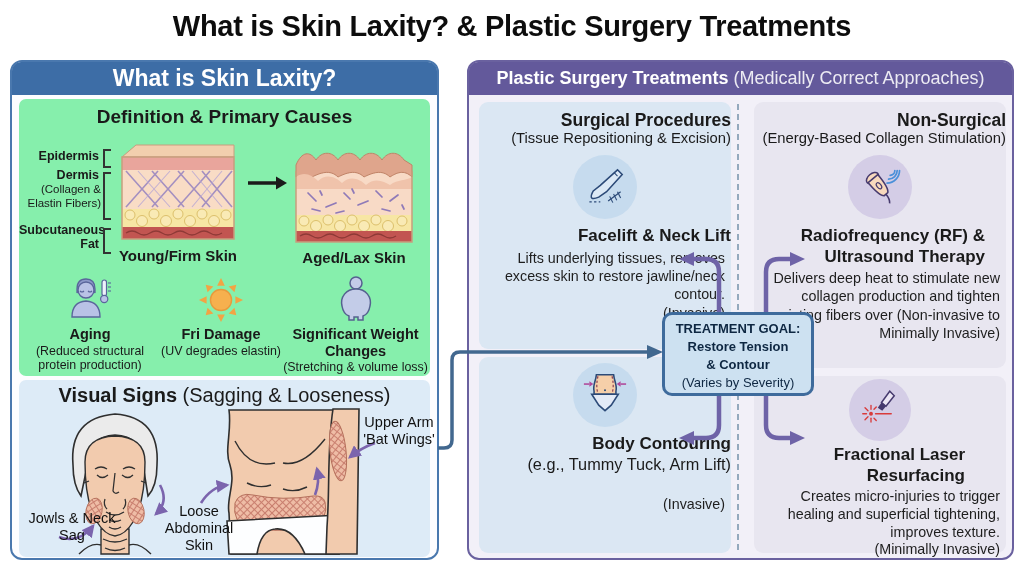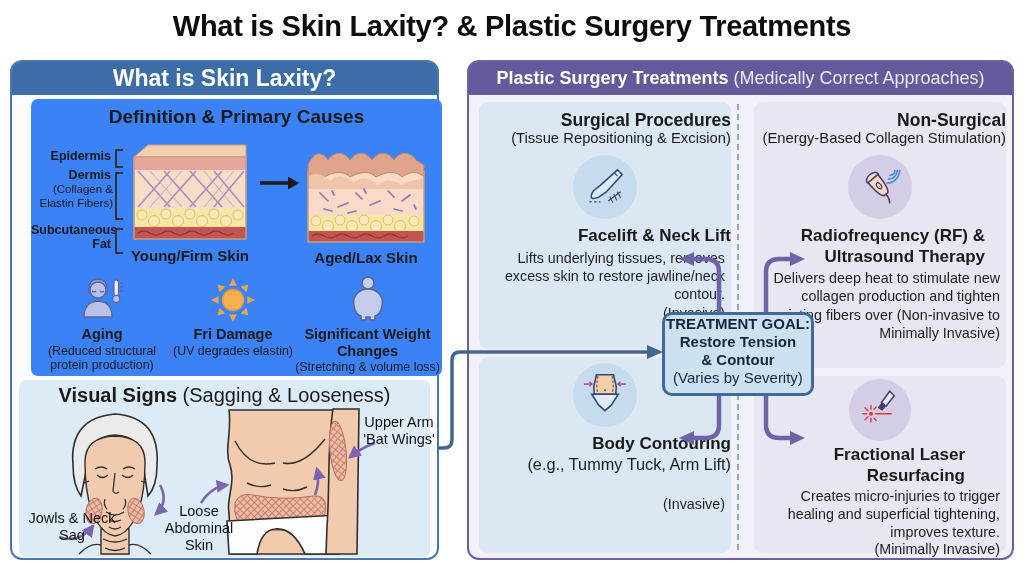--- a/index.html
+++ b/index.html
@@ -7,22 +7,22 @@
   body { font-family:"Liberation Sans", sans-serif; background:#ffffff; position:relative; overflow:hidden; color:#1a1a1a; }
 
   .page-title { position:absolute; left:0; top:10px; width:1024px; text-align:center;
     font-size:29px; font-weight:700; letter-spacing:-0.3px; color:#0d0d0d; }
 
   
   .left-panel { position:absolute; left:10px; top:60px; width:429px; height:500px;
     background:#fdfdff; border:2px solid #4a78ae; border-radius:12px; }
   .left-header { height:33px; background:#3d6da6; border-radius:9px 9px 0 0;
     color:#fff; font-size:23px; font-weight:700; text-align:center; line-height:33px; }
-  .def-section { position:absolute; left:19px; top:37px; width:411px; height:277px;
-    background:#3b82f6; border-radius:7px; }
+  .def-section { position:absolute; left:7px; top:37px; width:411px; height:277px;
+    background:#86efac; border-radius:7px; }
   .def-heading { position:absolute; top:7px; left:0; width:100%; text-align:center;
     font-size:19px; font-weight:700; }
   .layer-label { position:absolute; left:0; width:80px; text-align:right;
     font-size:12.5px; font-weight:700; line-height:14px; }
   .layer-sub { position:absolute; left:-6px; width:88px; text-align:right;
     font-size:11.5px; font-weight:400; line-height:13.5px; }
   .bracket { position:absolute; width:8px; border:2px solid #333; border-right:none; }
   .skin-caption { position:absolute; text-align:center; font-size:15px; font-weight:700; }
   .causes-row { position:absolute; left:2px; top:176px; width:407px; display:flex; justify-content:space-between; }
   .cause { text-align:center; } 
@@ -55,21 +55,21 @@
   .ic-blue { background:#c6dbee; }
   .ic-lav { background:#d4cde6; }
   .treat-title { font-size:17px; font-weight:700; line-height:20.5px; margin:7px auto 0 auto; }
   .treat-desc { font-size:14.3px; line-height:18.4px; margin:2px auto 0 auto; width:240px; color:#1e1e1e; }
 
   .dashed-divider { position:absolute; left:268px; top:42px; height:446px; width:0;
     border-left:2px dashed #94a9bd; }
 
   .goal-box { position:absolute; left:193px; top:250px; width:152px; height:84px;
     background:#cde1f1; border:3px solid #3e6b9c; border-radius:10px; z-index:6;
-    text-align:center; font-size:15px; line-height:18px; color:#0e2742; }
+    text-align:center; font-size:13px; line-height:18px; padding-top:5px; color:#0e2742; }
   .goal-box .b { font-weight:700; }
 
   .arrows-svg { position:absolute; left:170px; top:182px; z-index:5; }
   .connector-svg { position:absolute; left:436px; top:336px; z-index:4; }
 </style>
 </head>
 <body>
 
 <div class="page-title">What is Skin Laxity? &amp; Plastic Surgery Treatments</div>
 

